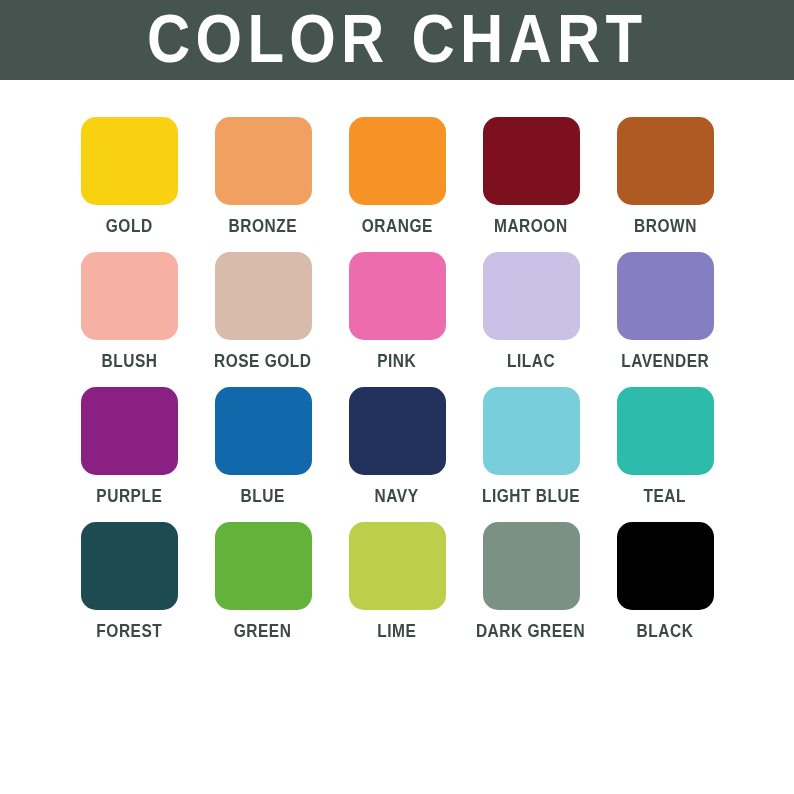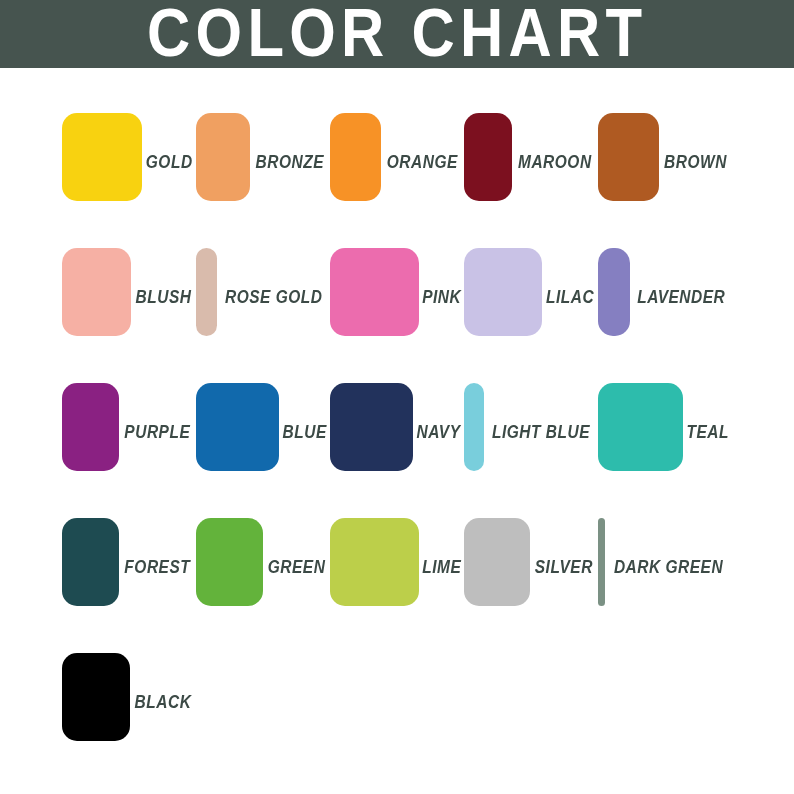--- a/index.html
+++ b/index.html
@@ -18,21 +18,21 @@
     position: relative;
     width: 794px;
     height: 794px;
     background: #ffffff;
     box-sizing: border-box;
   }
 
   
   #header-banner {
     width: 794px;
-    height: 68px;
+    height: 80px;
     background: #46544f;
     display: flex;
     align-items: center;
     justify-content: center;
     box-sizing: border-box;
   }
   #header-title {
     color: #ffffff;
     font-family: "Liberation Sans", sans-serif;
     font-weight: bold;
@@ -51,24 +51,23 @@
     padding: 21px 0 0 0;
     display: grid;
     grid-template-columns: repeat(5, 134px);
     grid-auto-rows: 135px;
     justify-content: center;
     box-sizing: border-box;
   }
 
   .swatch-cell {
     display: flex;
-    flex-direction: row;
+    flex-direction: column;
     align-items: center;
     justify-content: flex-end;
-    font-style: italic;
   }
 
   .swatch-chip {
     width: 97px;
     height: 88px;
     border-radius: 15px;
   }
 
   .swatch-label {
     margin-top: 11px;
@@ -160,24 +159,20 @@
       </div>
       <div class="swatch-cell">
         <div class="swatch-chip" style="background: rgb(99, 179, 59);"></div>
         <div class="swatch-label" style="color: rgb(60, 74, 70);">GREEN</div>
       </div>
       <div class="swatch-cell">
         <div class="swatch-chip" style="background: rgb(188, 207, 74);"></div>
         <div class="swatch-label" style="color: rgb(60, 74, 70);">LIME</div>
       </div>
       <div class="swatch-cell">
-        <div class="swatch-chip" style="background: rgb(190, 190, 190);"></div>
-        <div class="swatch-label" style="color: rgb(60, 74, 70);">SILVER</div>
-      </div>
-      <div class="swatch-cell">
         <div class="swatch-chip" style="background: rgb(123, 145, 132);"></div>
         <div class="swatch-label" style="color: rgb(60, 74, 70);">DARK GREEN</div>
       </div>
       <div class="swatch-cell">
         <div class="swatch-chip" style="background: rgb(0, 0, 0);"></div>
         <div class="swatch-label" style="color: rgb(60, 74, 70);">BLACK</div>
       </div>
     </div>
 
 </div>

